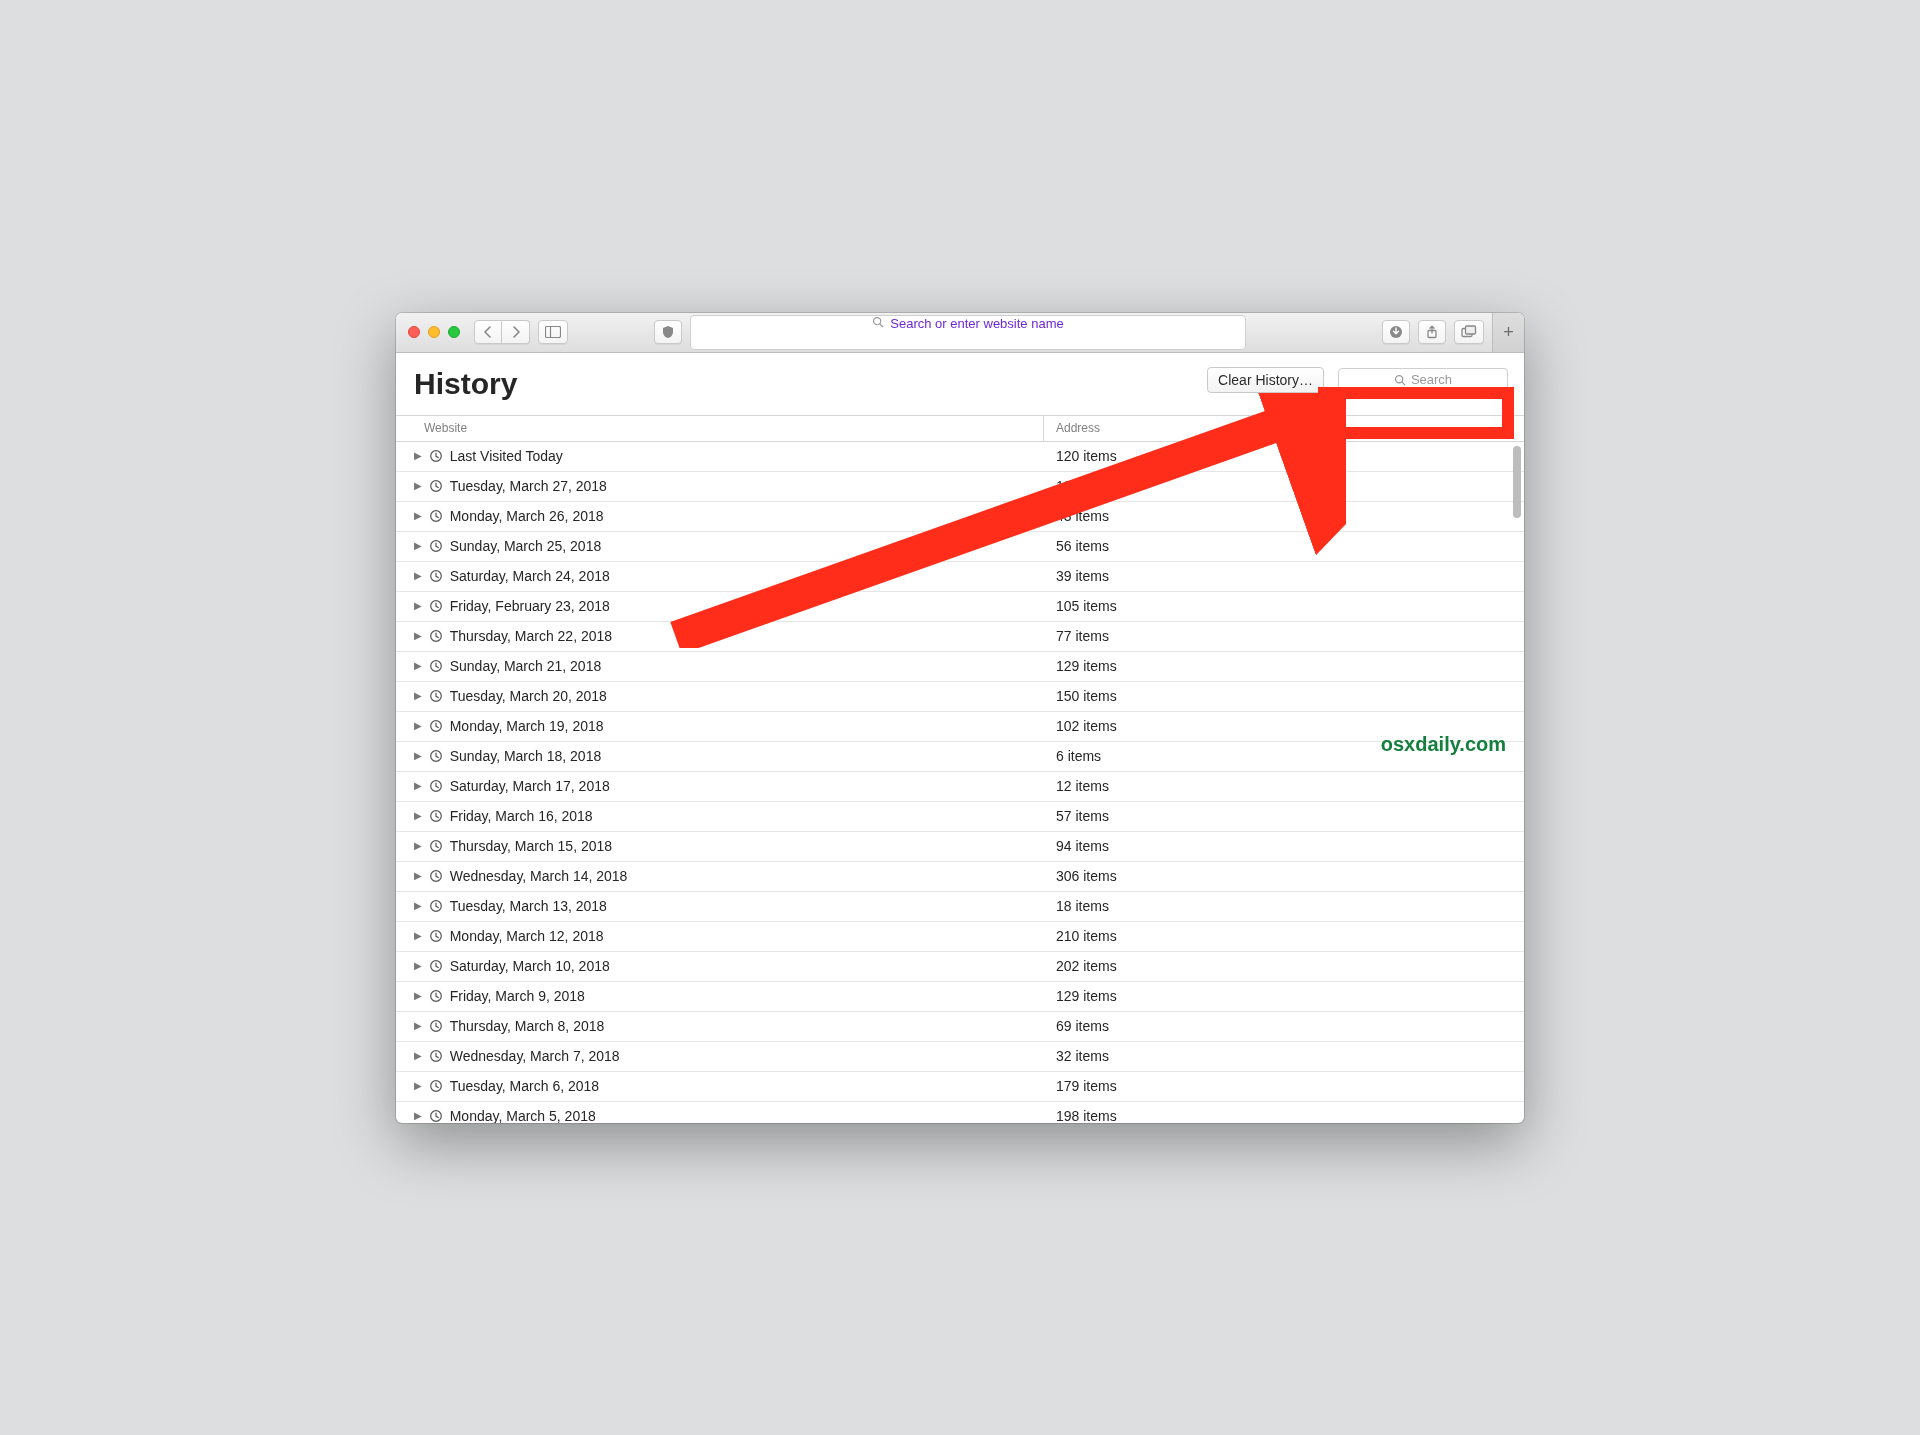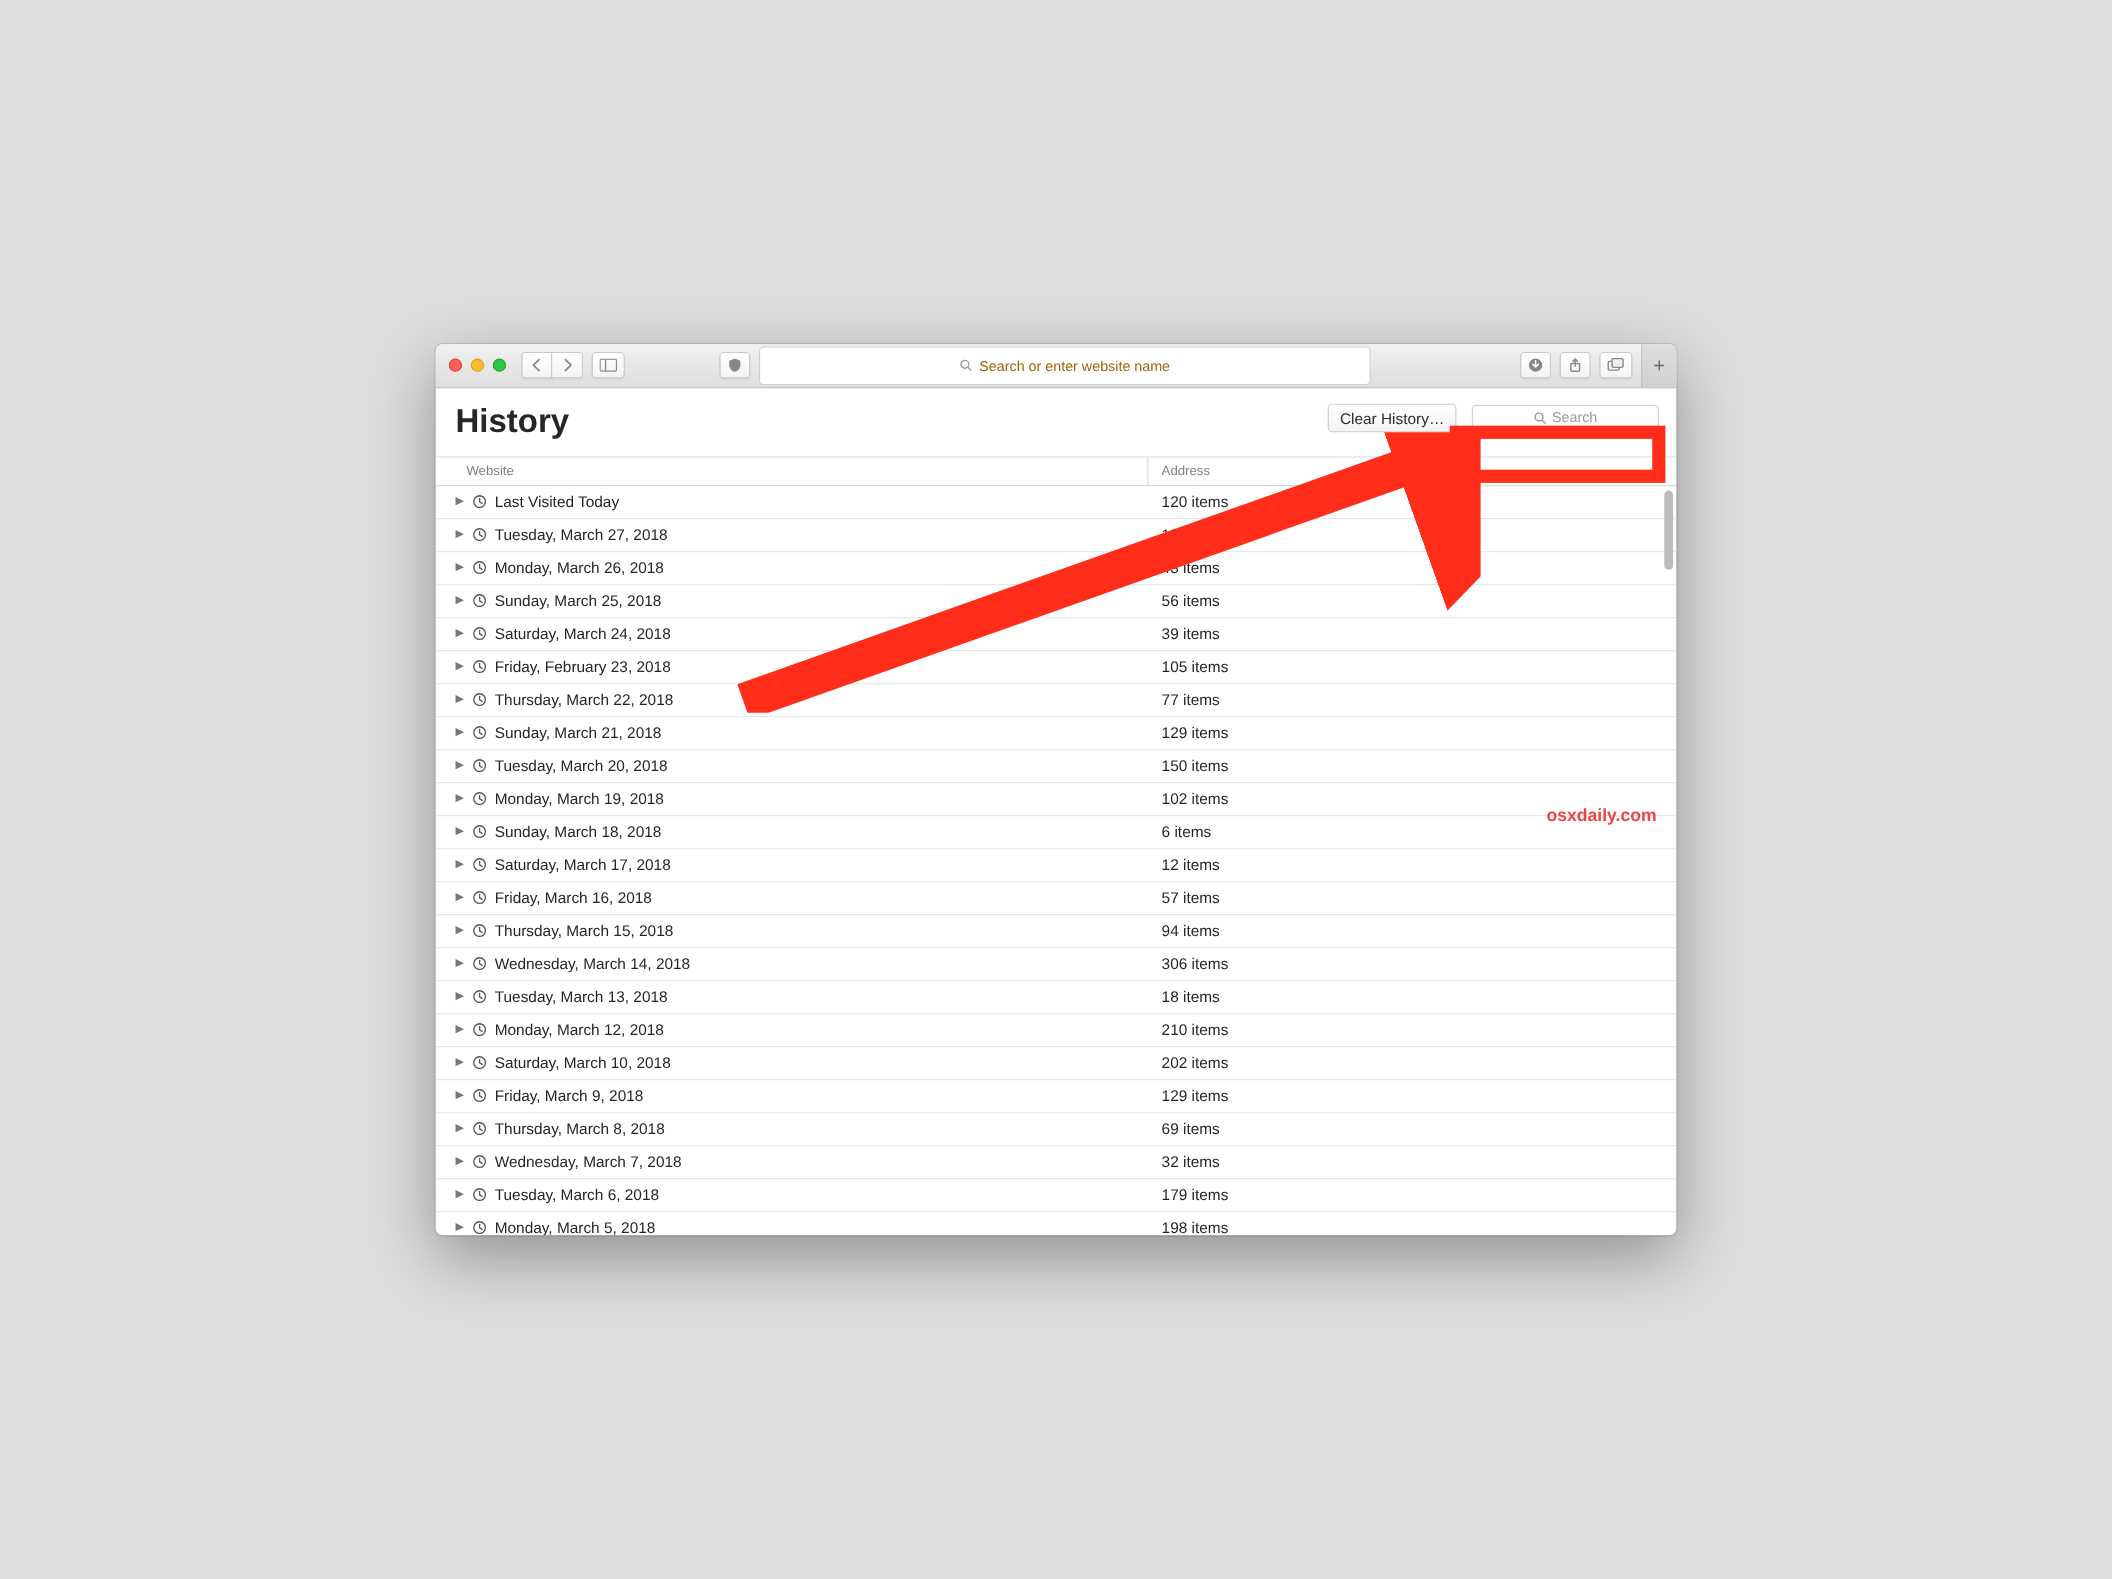--- a/index.html
+++ b/index.html
@@ -70,22 +70,22 @@
   .btn-group{display:flex}
   .btn-group .btn:first-child{border-top-right-radius:0;border-bottom-right-radius:0}
   .btn-group .btn:last-child{border-top-left-radius:0;border-bottom-left-radius:0;border-left:none}
 
   .address{
     flex:1;
     height:35px;
     background:#fff;
     border:1px solid #cfcfcf;
     border-radius:4px;
-    display:flex;align-items:center;justify-content:center;
-    color:#a16207;
+    display:flex;align-items:flex-start;justify-content:center;
+    color:#6d28d9;
     font-size:13px;
     gap:6px;
   }
   .address .mag{width:12px;height:12px}
 
   .plus-tab{
     width:32px;height:40px;
     display:flex;align-items:center;justify-content:center;
     border-left:1px solid var(--toolbar-border);
     background:linear-gradient(#dedede,#d1d1d1);
@@ -142,21 +142,21 @@
   .disclosure{color:#777;font-size:10px;line-height:1}
   .clock{width:14px;height:14px}
 
   .scroll-thumb{
     position:absolute;right:3px;top:4px;width:8px;height:72px;
     background:#bdbdbd;border-radius:4px;
   }
 
   .watermark{
     position:absolute;right:18px;top:380px;
-    color:#ef4444;font-size:16px;font-weight:600;
+    color:#15803d;font-size:20px;font-weight:600;
     pointer-events:none;
   }
 
   
   .callout{position:absolute;pointer-events:none}
   .callout-box{
     position:absolute;
     border:12px solid var(--red);
   }
 </style>

